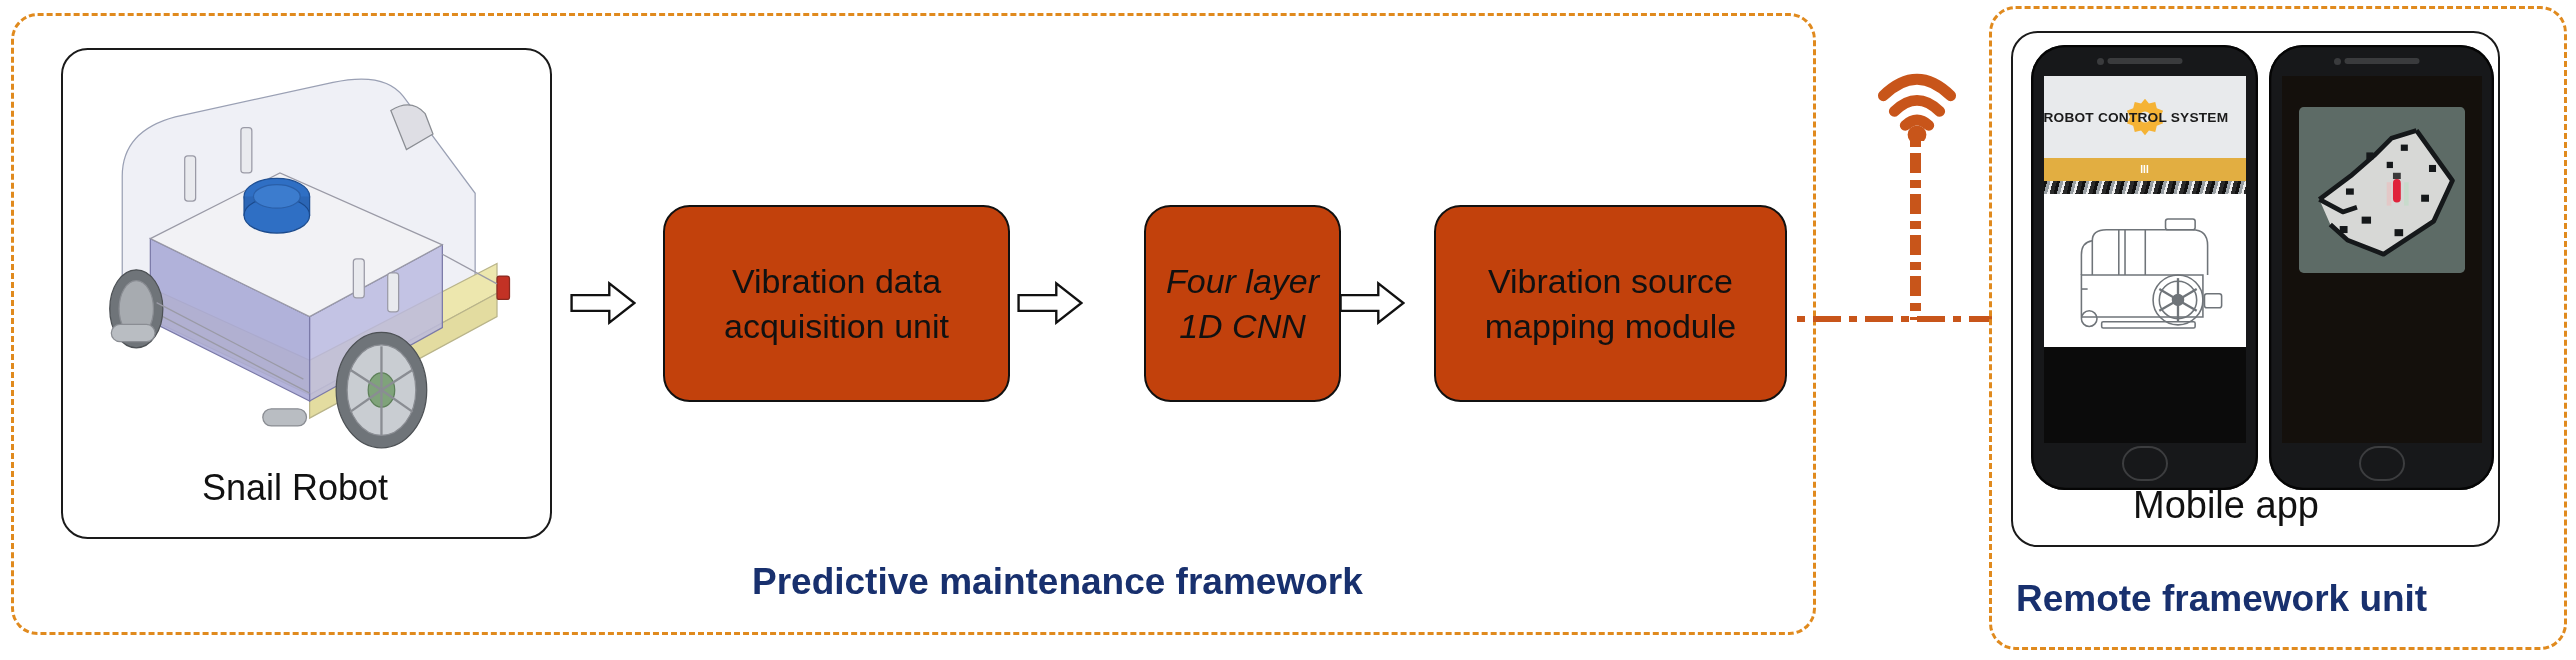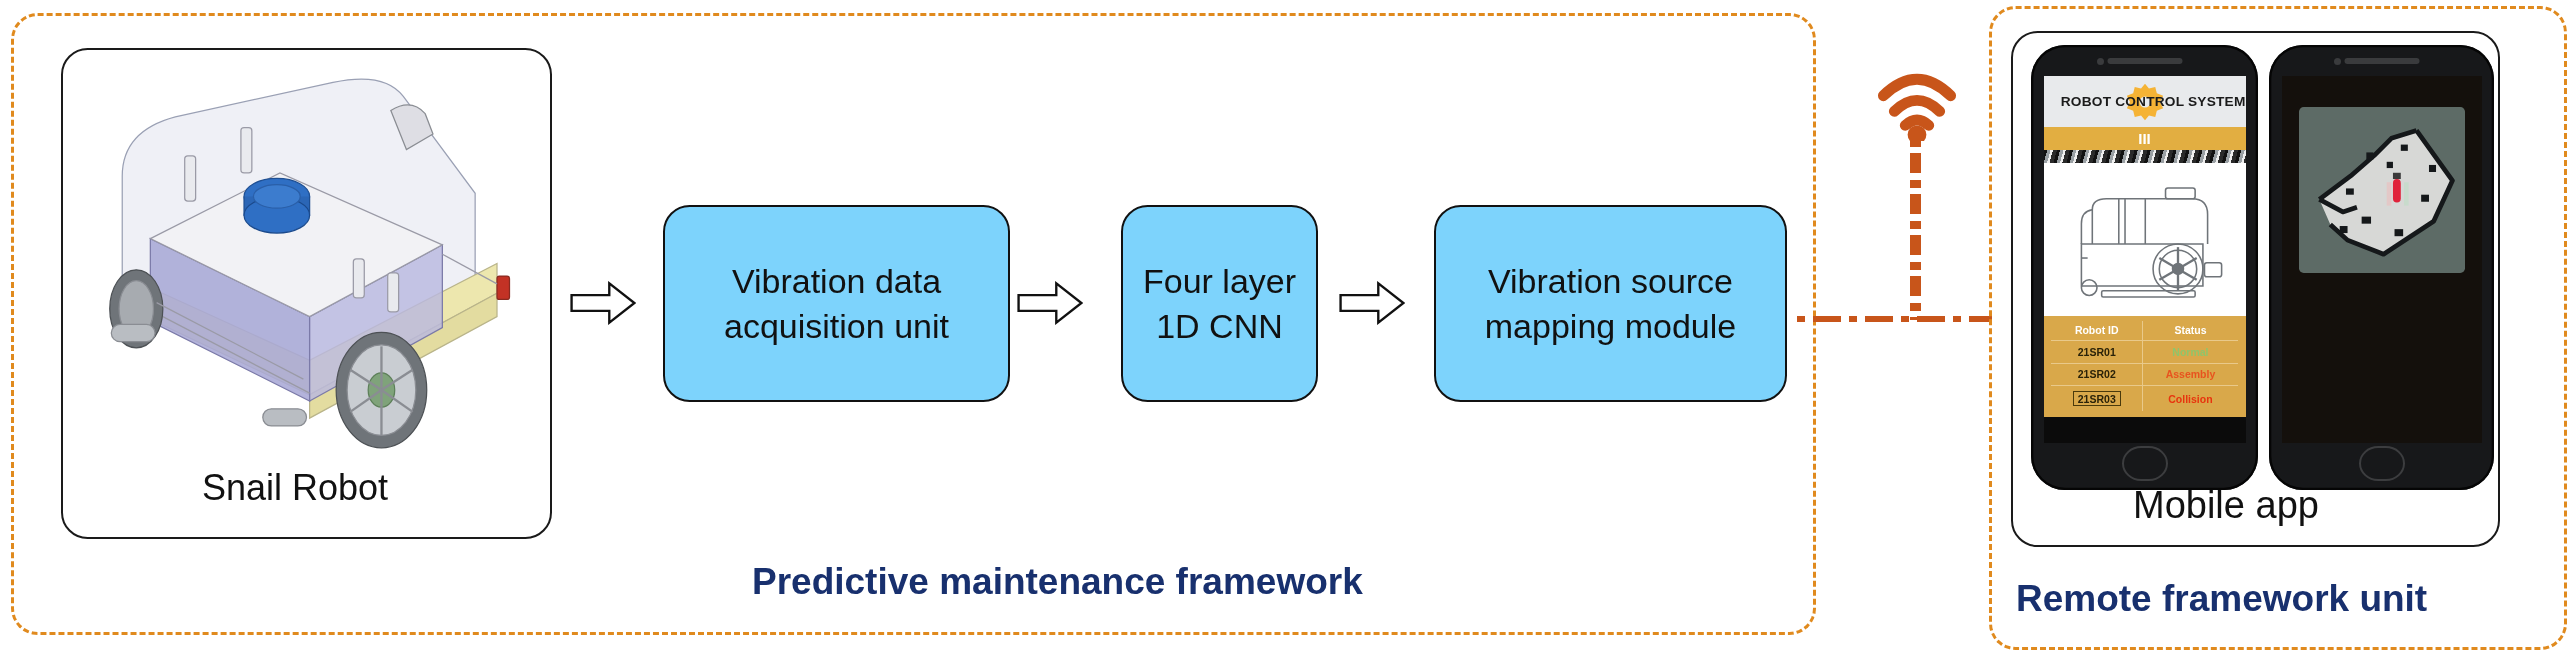--- a/index.html
+++ b/index.html
@@ -10,25 +10,25 @@
   .panel{position:absolute;border:3.1px dashed #E08A1E;border-radius:26.6px;box-sizing:border-box;}
   #framework-panel{left:11px;top:12.5px;width:1805px;height:622px;}
   #remote-panel{left:1989px;top:6.3px;width:578px;height:644px;}
 
   
   .card{position:absolute;border:2.3px solid #1a1a1a;border-radius:26.6px;background:#fff;box-sizing:border-box;}
   #robot-card{left:61px;top:48px;width:491px;height:491px;}
   #phones-card{left:2011px;top:31px;width:489px;height:516px;}
 
   
-  .pbox{position:absolute;border:2.3px solid #111;border-radius:26.6px;background:#7dd3fc;box-sizing:border-box;
+  .pbox{position:absolute;border:2.3px solid #111;border-radius:26.6px;background:#c2410c;box-sizing:border-box;
         display:flex;align-items:center;justify-content:center;text-align:center;
         font-size:34px;line-height:1.30;color:#111;padding:7.8px 14px;}
   #box-acq{left:663px;top:205px;width:347px;height:197px;}
-  #box-cnn{left:1121px;top:205px;width:197px;height:197px;}
+  #box-cnn{left:1144px;top:205px;width:197px;height:197px;font-style:italic;}
   #box-map{left:1434px;top:205px;width:353px;height:197px;}
 
   
   .arrow{position:absolute;width:66px;height:44px;}
   #arrow-1{left:570px;top:281px;}
   #arrow-2{left:1017px;top:281px;}
   #arrow-3{left:1339px;top:281px;}
 
   
   .cap-plain{position:absolute;font-size:36px;color:#111;white-space:nowrap;}
@@ -55,25 +55,25 @@
   #phone-right{left:2269px;top:45px;width:225px;height:445px;}
   .phone-notch{position:absolute;left:50%;transform:translateX(-50%);top:12.5px;
         width:75px;height:6.3px;background:#3a3b3d;border-radius:3.9px;}
   .phone-notch-dot{position:absolute;left:calc(50% - 48px);top:12.5px;width:7px;height:7px;
         border-radius:50%;background:#3a3b3d;}
   .phone-home{position:absolute;left:50%;transform:translateX(-50%);bottom:9.4px;
         width:42px;height:31px;border:2.3px solid #3c3d3f;border-radius:50%/60%;}
   .screen{position:absolute;left:12.5px;top:31px;right:12.5px;bottom:47px;overflow:hidden;background:#0b0b0b;}
 
   
-  .app-header{background:#e8eaec;height:51px;position:relative;display:flex;align-items:center;justify-content:flex-end;}
+  .app-header{background:#e8eaec;height:82px;position:relative;display:flex;align-items:center;justify-content:flex-start;}
   .gear{position:absolute;left:50%;top:50%;transform:translate(-50%,-50%);width:41px;height:41px;}
   .app-title{position:relative;z-index:2;font-size:13.7px;font-weight:bold;color:#1b1b1b;letter-spacing:0.2px;}
   .app-bar{background:#E2AE41;height:23.4px;display:flex;align-items:center;justify-content:center;
-           color:#fff;font-size:15px;font-weight:bold;}
+           color:#fff;font-size:10px;font-weight:bold;}
   .app-strip{height:12.5px;background:
      repeating-linear-gradient(105deg,#111 0 3.1px,#9aa0a4 3.1px 6.3px,#efefef 6.3px 8.6px,#2a2a2a 8.6px 12.5px);}
   .robot-side{background:#fff;height:153px;position:relative;}
   .status-table{background:#D9A84A;padding:4.7px 7.8px 6.3px;}
   .status-table table{width:100%;border-collapse:collapse;}
   .status-table th{font-size:10.5px;color:#fff;font-weight:bold;padding:3.9px 0;
       border-bottom:0.8px solid #E9C98A;border-right:0.8px solid #E9C98A;}
   .status-table th:last-child{border-right:none;}
   .status-table td{font-size:10.5px;font-weight:bold;text-align:center;padding:4.7px 0;
       border-bottom:0.8px solid #E9C98A;border-right:0.8px solid #E9C98A;}
@@ -241,44 +241,20 @@
             <line x1="168" y1="136" x2="144" y2="150"></line>
             <line x1="168" y1="136" x2="144" y2="122"></line>
           </g>
           <circle cx="54" cy="160" r="10"></circle>
           <rect x="202" y="128" width="22" height="18" rx="3"></rect>
           <line x1="44" y1="122" x2="52" y2="122"></line>
         </g>
       </svg>
     </div>
 
-    <div class="status-table">
-      <table>
-        <thead>
-          <tr>
-            <th>Robot ID</th>
-            <th>Status</th>
-          </tr>
-        </thead>
-        <tbody>
-          <tr>
-            <td class="cell-id">21SR01</td>
-            <td class="st-normal">Normal</td>
-          </tr>
-          <tr>
-            <td class="cell-id">21SR02</td>
-            <td class="st-warn">Assembly</td>
-          </tr>
-          <tr>
-            <td class="cell-id boxed"><span>21SR03</span></td>
-            <td class="st-alarm">Collision</td>
-          </tr>
-        </tbody>
-      </table>
-    </div>
 
   </div>
   <div class="phone-home"></div>
 </div>
 
 <div class="phone" id="phone-right">
   <div class="phone-notch"></div>
   <div class="phone-notch-dot"></div>
   <div class="screen">
     <div class="r-screen-bg"></div>

